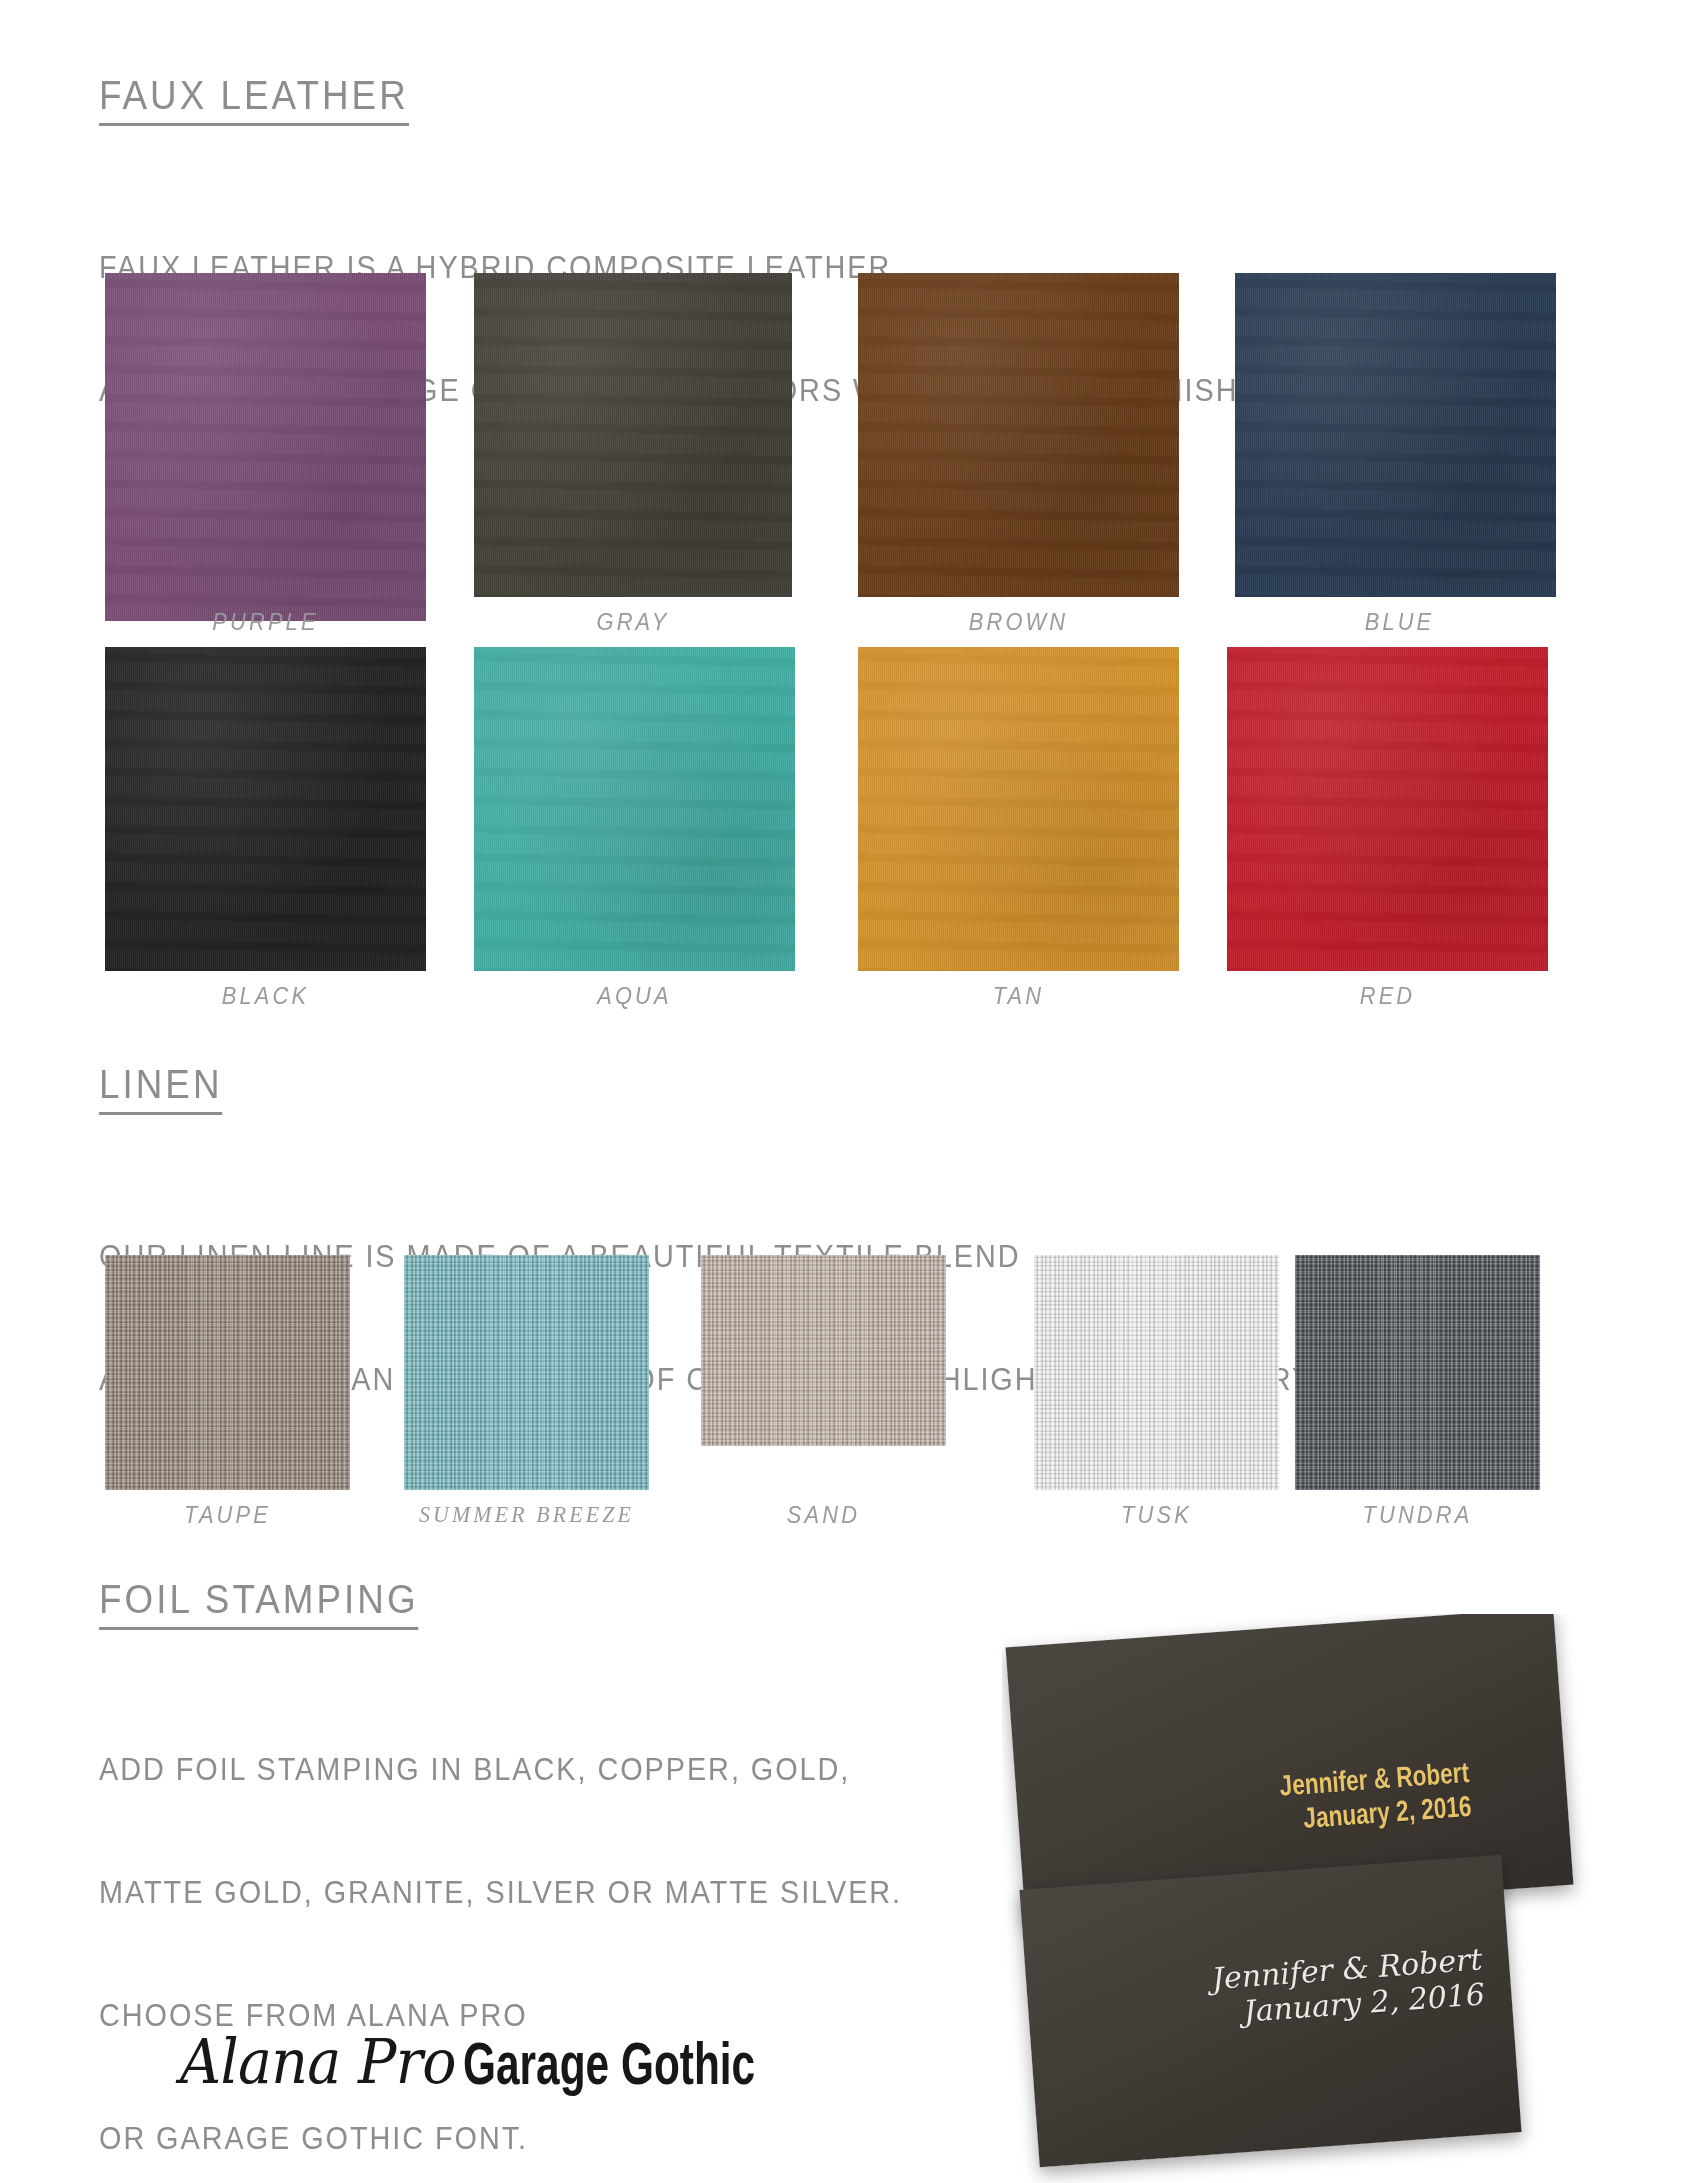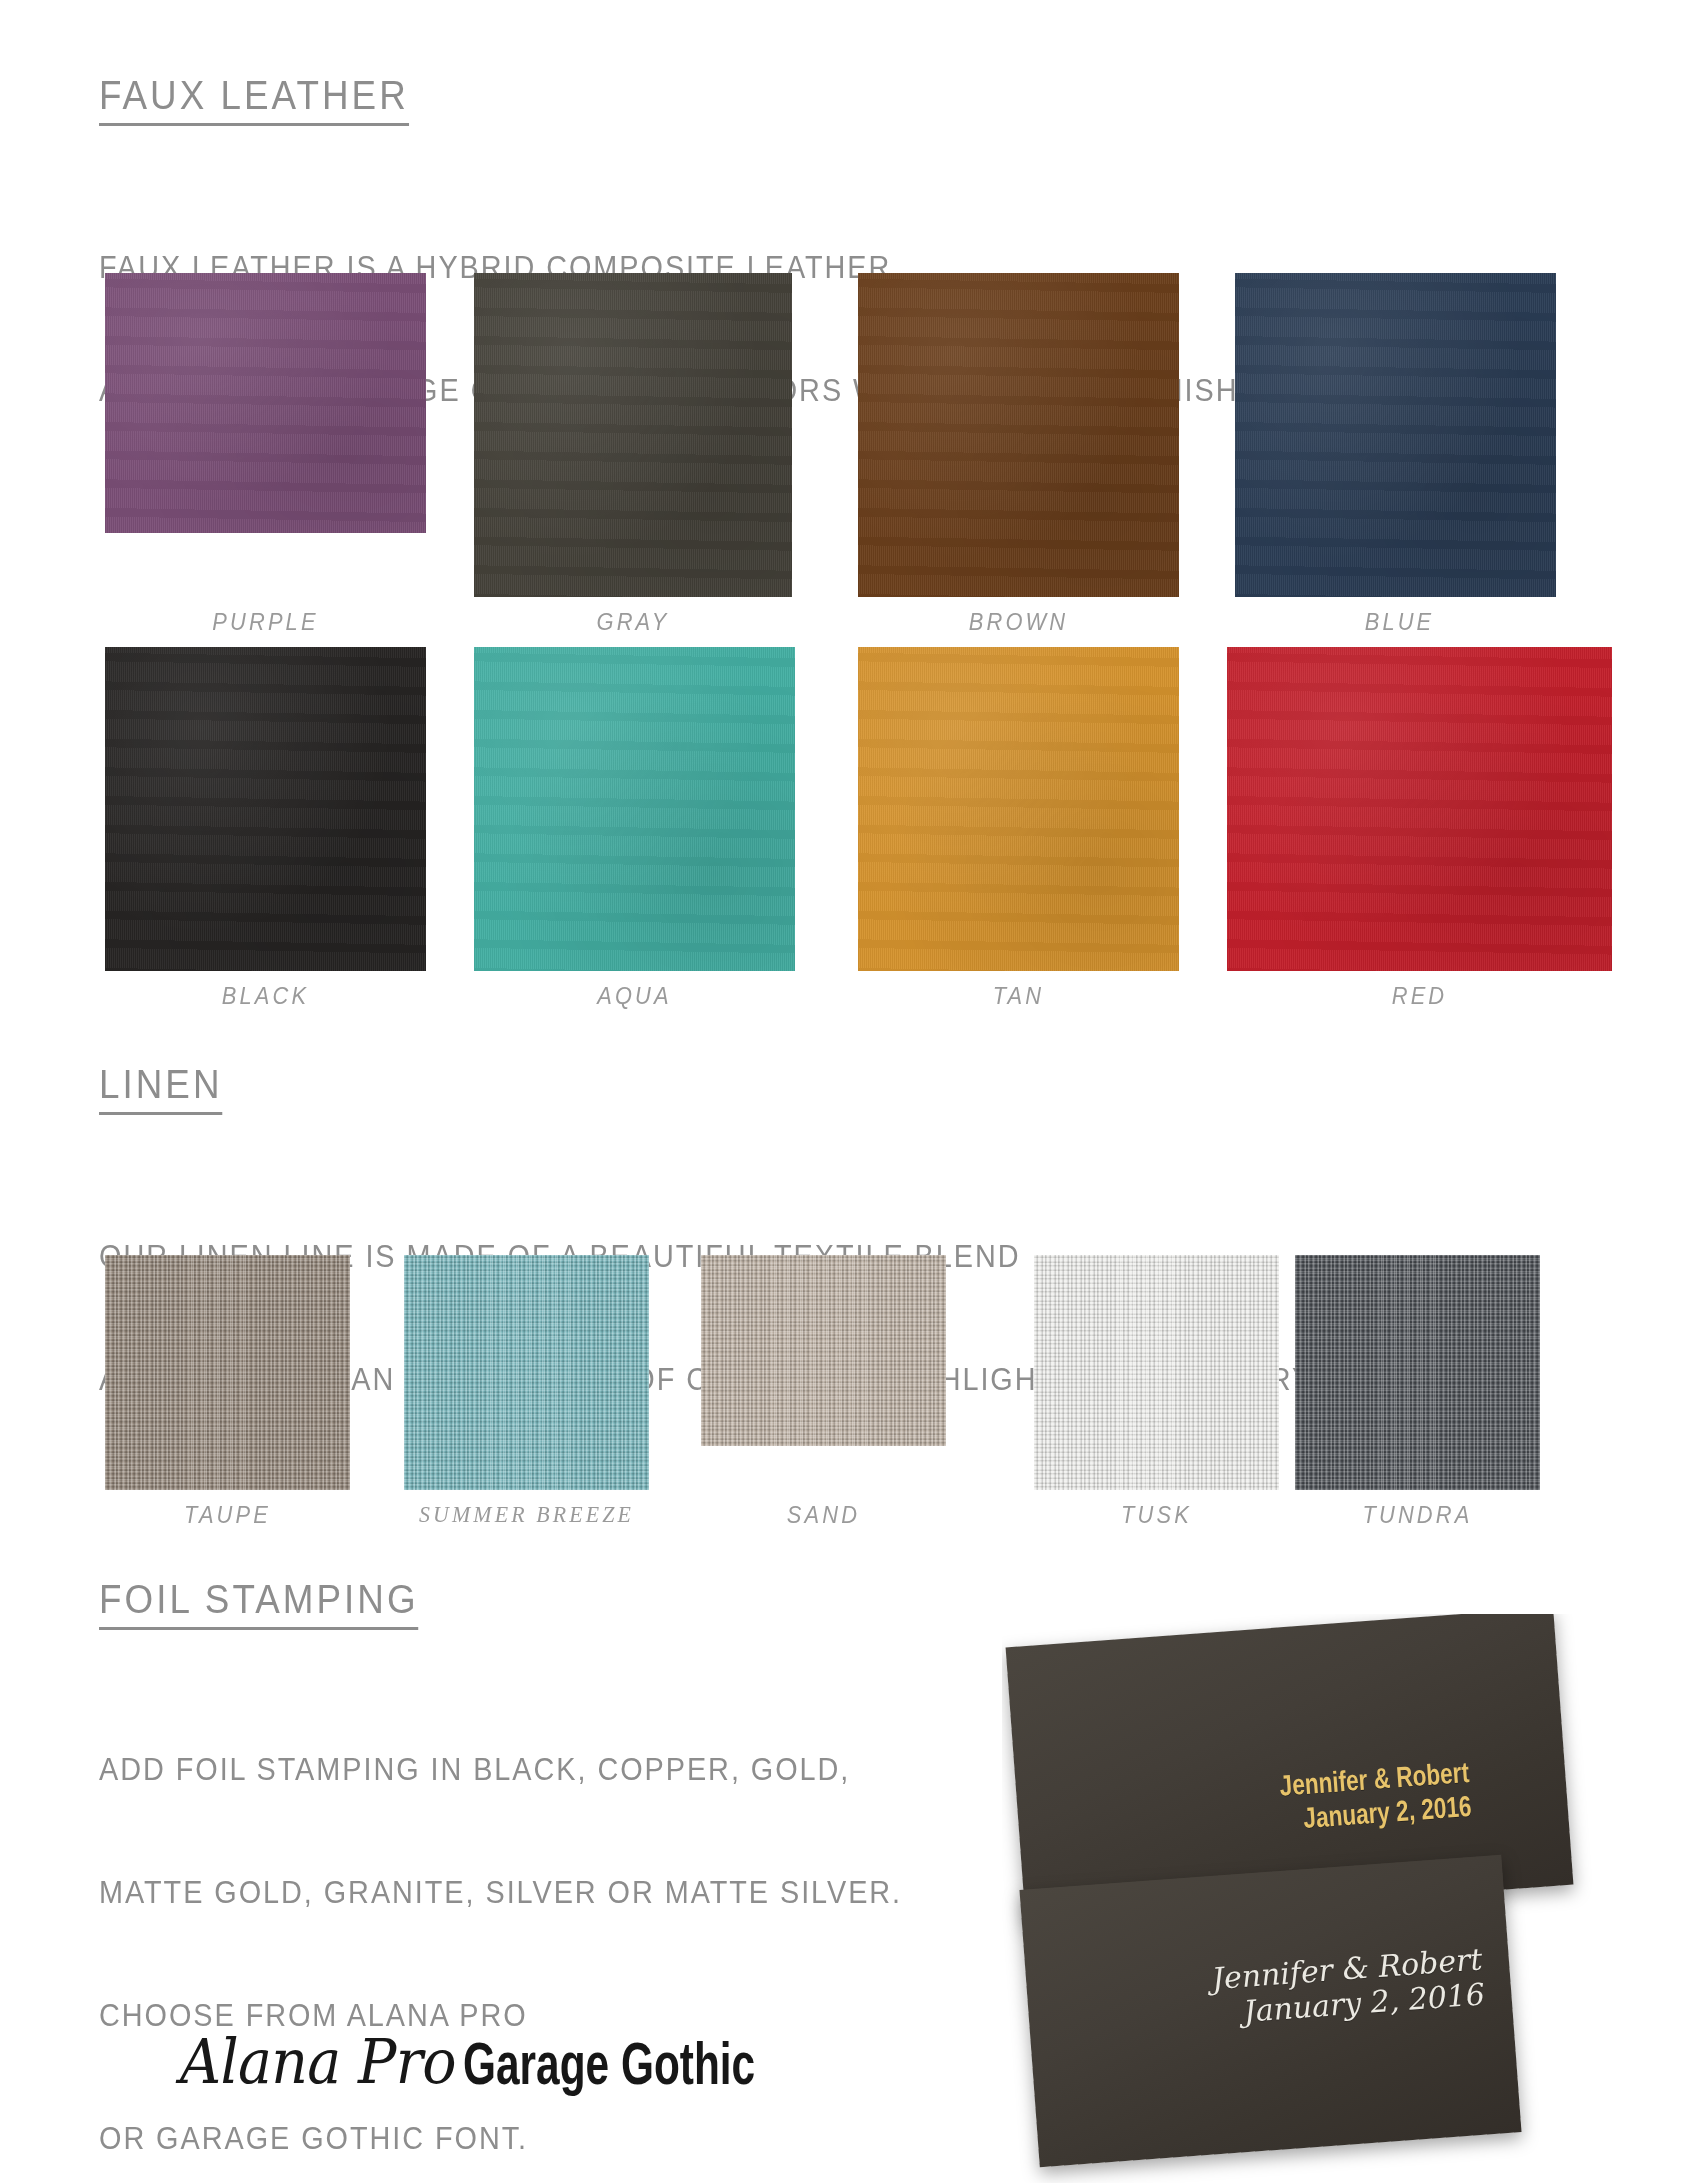--- a/index.html
+++ b/index.html
@@ -151,21 +151,21 @@
   <div class="section-head" style="left:99px; top:73px;">
     <span>FAUX LEATHER</span>
     <span class="rule"></span>
   </div>
 
   <div class="body-text" style="left:99px; top:165px;">
     <div>FAUX LEATHER IS A HYBRID COMPOSITE LEATHER</div>
     <div>AVAILABLE IN A RANGE OF BEAUTIFUL COLORS WITH A DURABLE FINISH</div>
   </div>
 
-  <div class="swatch" style="left:105px; top:273px; width:321px; height:260px;">
+  <div class="swatch" style="left:105px; top:273px; width:321px; height:348px;">
     <div class="chip leather" id="chip-fl-0" style="background-color: rgb(123, 79, 119);"></div>
     <div class="swatch-label" style="top:336px;">PURPLE</div>
   </div>
   <div class="swatch" style="left:474px; top:273px; width:318px; height:324px;">
     <div class="chip leather" id="chip-fl-1" style="background-color: rgb(69, 66, 58);"></div>
     <div class="swatch-label" style="top:336px;">GRAY</div>
   </div>
   <div class="swatch" style="left:858px; top:273px; width:321px; height:324px;">
     <div class="chip leather" id="chip-fl-2" style="background-color: rgb(107, 63, 28);"></div>
     <div class="swatch-label" style="top:336px;">BROWN</div>
@@ -180,21 +180,21 @@
     <div class="swatch-label" style="top:336px;">BLACK</div>
   </div>
   <div class="swatch" style="left:474px; top:647px; width:321px; height:324px;">
     <div class="chip leather" id="chip-fl-5" style="background-color: rgb(68, 175, 163);"></div>
     <div class="swatch-label" style="top:336px;">AQUA</div>
   </div>
   <div class="swatch" style="left:858px; top:647px; width:321px; height:324px;">
     <div class="chip leather" id="chip-fl-6" style="background-color: rgb(213, 147, 46);"></div>
     <div class="swatch-label" style="top:336px;">TAN</div>
   </div>
-  <div class="swatch" style="left:1227px; top:647px; width:385px; height:324px;">
+  <div class="swatch" style="left:1227px; top:647px; width:321px; height:324px;">
     <div class="chip leather" id="chip-fl-7" style="background-color: rgb(195, 32, 44);"></div>
     <div class="swatch-label" style="top:336px;">RED</div>
   </div>
 
   <div class="section-head" style="left:99px; top:1062px;">
     <span>LINEN</span>
     <span class="rule"></span>
   </div>
 
   <div class="body-text" style="left:99px; top:1154px;">

